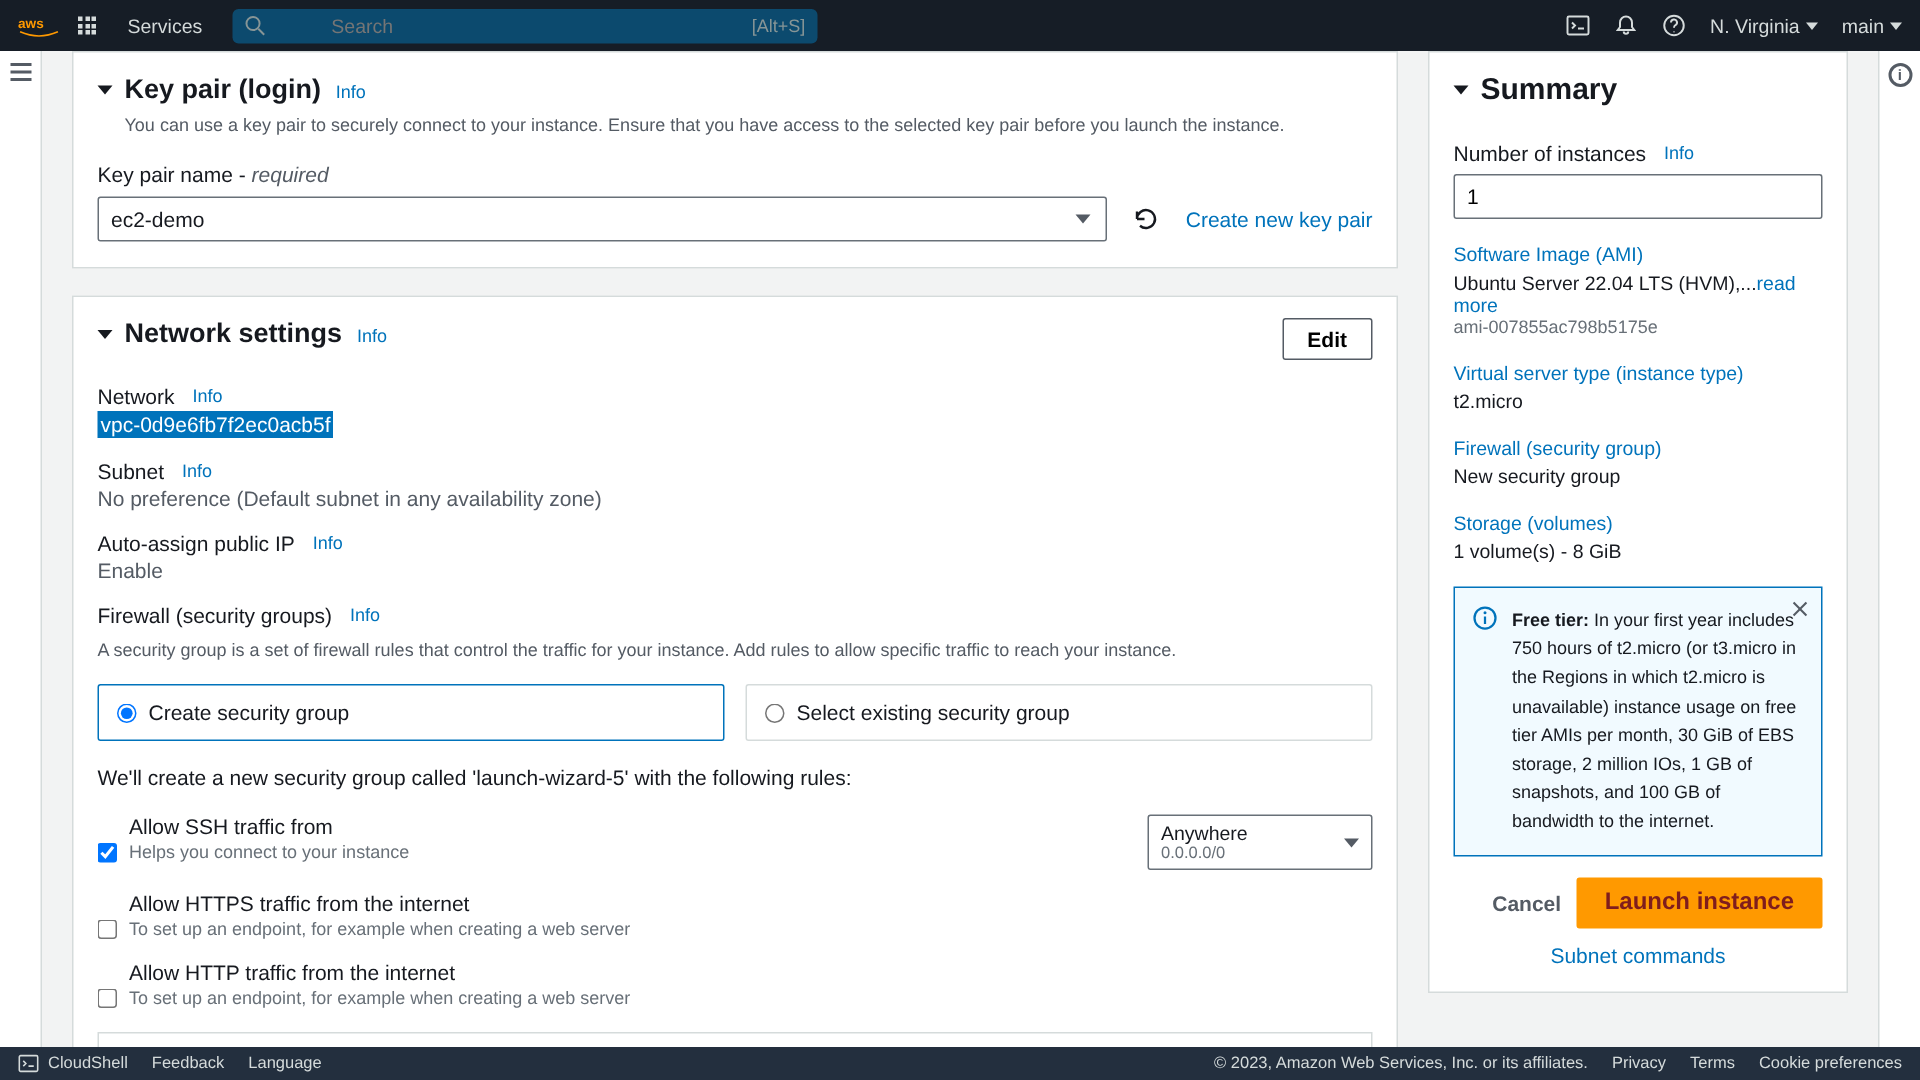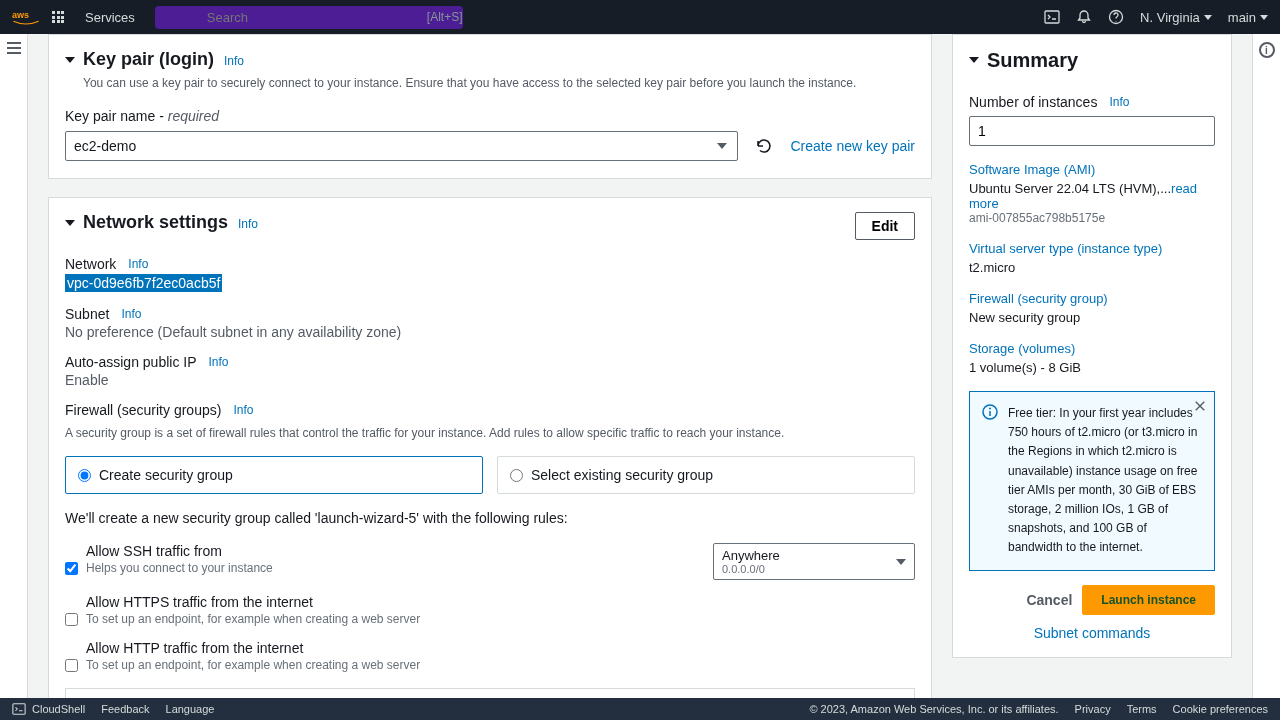--- a/index.html
+++ b/index.html
@@ -22,21 +22,21 @@
       align-items: center;
       padding: 0 12px;
       color: #d5dbdb;
     }
     .topnav-left { display: flex; align-items: center; gap: 12px; flex: 0 0 auto; }
     .aws-logo { color: #ff9900; font-weight: bold; font-size: 16px; display: flex; align-items: center; }
     .aws-logo svg { width: 28px; height: 18px; }
     .services-btn { display: flex; align-items: center; gap: 21px; font-size: 13px; cursor: pointer; }
     .grid-icon { display: inline-grid; grid-template-columns: repeat(3, 3px); grid-template-rows: repeat(3, 3px); gap: 1.5px; }
     .grid-icon span { background: #d5dbdb; width: 3px; height: 3px; }
-    .search-wrap { display: flex; align-items: center; background: #4c1d95; border-radius: 4px; padding: 4px 8px; margin-left: 8px; width: 308px; gap: 44px; }
+    .search-wrap { display: flex; align-items: center; background: #0c4a6e; border-radius: 4px; padding: 4px 8px; margin-left: 8px; width: 390px; gap: 44px; }
     .search-wrap input { background: transparent; border: none; color: #d5dbdb; font-size: 13px; outline: none; flex: 1; }
     .search-hint { color: #879596; font-size: 12px; }
     .topnav-right { margin-left: auto; display: flex; align-items: center; gap: 16px; font-size: 13px; }
     .topnav-right .ticon { width: 16px; height: 16px; display: inline-block; }
     .region-sel, .acct-sel { display: flex; align-items: center; gap: 4px; cursor: pointer; }
     .caret { width: 0; height: 0; border-left: 4px solid transparent; border-right: 4px solid transparent; border-top: 5px solid #d5dbdb; }
 
     
     .left-handle { position: fixed; left: 0; top: 34px; bottom: 22px; width: 28px; background: #fff; border-right: 1px solid #d5dbdb; display: flex; align-items: flex-start; justify-content: center; padding-top: 8px; }
     .hamburger { display: flex; flex-direction: column; gap: 3px; cursor: pointer; }
@@ -78,46 +78,46 @@
     .radio-card.sel { border-color: #0073bb; }
 
     .help-text { font-size: 14px; color: #16191f; margin-top: 14px; line-height: 1.5; }
 
     .check-row { display: flex; gap: 14px; margin-top: 14px; align-items: flex-start; }
     .check-left { flex: 1; display: flex; gap: 8px; align-items: flex-end; }
     .check-left input[type=checkbox] { margin-top: 2px; }
     .check-body { flex: 1; }
     .check-title { font-size: 14px; }
     .check-sub { font-size: 12px; color: #687078; margin-top: 2px; }
-    .select-sm { width: 202px; border: 1px solid #687078; border-radius: 2px; padding: 4px 26px 4px 8px; background: #fff; position: relative; cursor: pointer; }
+    .select-sm { width: 150px; border: 1px solid #687078; border-radius: 2px; padding: 4px 26px 4px 8px; background: #fff; position: relative; cursor: pointer; }
     .select-sm .line1 { font-size: 13px; }
     .select-sm .line2 { font-size: 11px; color: #687078; }
     .select-sm::after { content: ''; position: absolute; right: 8px; top: 50%; transform: translateY(-50%); width: 0; height: 0; border-left: 5px solid transparent; border-right: 5px solid transparent; border-top: 6px solid #545b64; }
 
     .alert { display: flex; gap: 10px; border: 1px solid #d5dbdb; padding: 12px; margin-top: 16px; align-items: flex-start; }
 
     
     .summary .panel-title { font-size: 20px; }
     .summary-body { padding: 12px 16px 16px; }
     .sum-field { margin-bottom: 16px; }
     .sum-label { font-size: 14px; margin-bottom: 6px; display: flex; align-items: center; gap: 6px; }
     .sum-input { width: 100%; border: 1px solid #687078; border-radius: 2px; padding: 6px 8px; font-size: 14px; }
     .sum-link-label { color: #0073bb; font-size: 13px; margin-bottom: 4px; display: block; }
     .sum-val { font-size: 13px; color: #16191f; }
     .sum-val-sm { font-size: 12px; color: #687078; }
 
     .info-box { border: 1px solid #0073bb; background: #f1faff; padding: 12px; position: relative; display: flex; gap: 10px; margin-top: 10px; }
     .info-box-icon { color: #0073bb; flex-shrink: 0; }
     .info-box-text { font-size: 12px; line-height: 1.6; flex: 1; }
-    .info-box-text b { font-weight: 400; }
+    .info-box-text b { font-weight: 700; }
     .info-box-close { position: absolute; top: 8px; right: 8px; cursor: pointer; color: #545b64; }
 
     .actions { display: flex; justify-content: flex-end; gap: 10px; margin-top: 14px; align-items: center; }
     .btn-cancel { background: none; border: none; font-size: 14px; cursor: pointer; font-weight: 600; color: #545b64; }
-    .btn-primary { background: #ff9900; border: 1px solid #ff9900; color: #14532d; font-weight: 700; padding: 7px 18px; font-size: 12px; border-radius: 2px; cursor: pointer; }
+    .btn-primary { background: #ff9900; border: 1px solid #ff9900; color: #7f1d1d; font-weight: 700; padding: 7px 18px; font-size: 16px; border-radius: 2px; cursor: pointer; }
     .review-link { display: block; text-align: center; margin-top: 10px; }
 
     
     .right-handle { position: fixed; right: 0; top: 34px; bottom: 22px; width: 28px; background: #fff; border-left: 1px solid #d5dbdb; display: flex; justify-content: center; padding-top: 8px; }
     .circ-info { width: 16px; height: 16px; border: 2px solid #545b64; border-radius: 50%; display: flex; align-items: center; justify-content: center; font-size: 10px; font-weight: bold; color: #545b64; cursor: pointer; }
 
     
     .footer { position: fixed; bottom: 0; left: 0; right: 0; height: 22px; background: #232f3e; color: #d5dbdb; display: flex; align-items: center; padding: 0 12px; font-size: 11px; }
     .footer-left { display: flex; gap: 16px; align-items: center; }
     .footer-right { margin-left: auto; display: flex; gap: 16px; align-items: center; }

